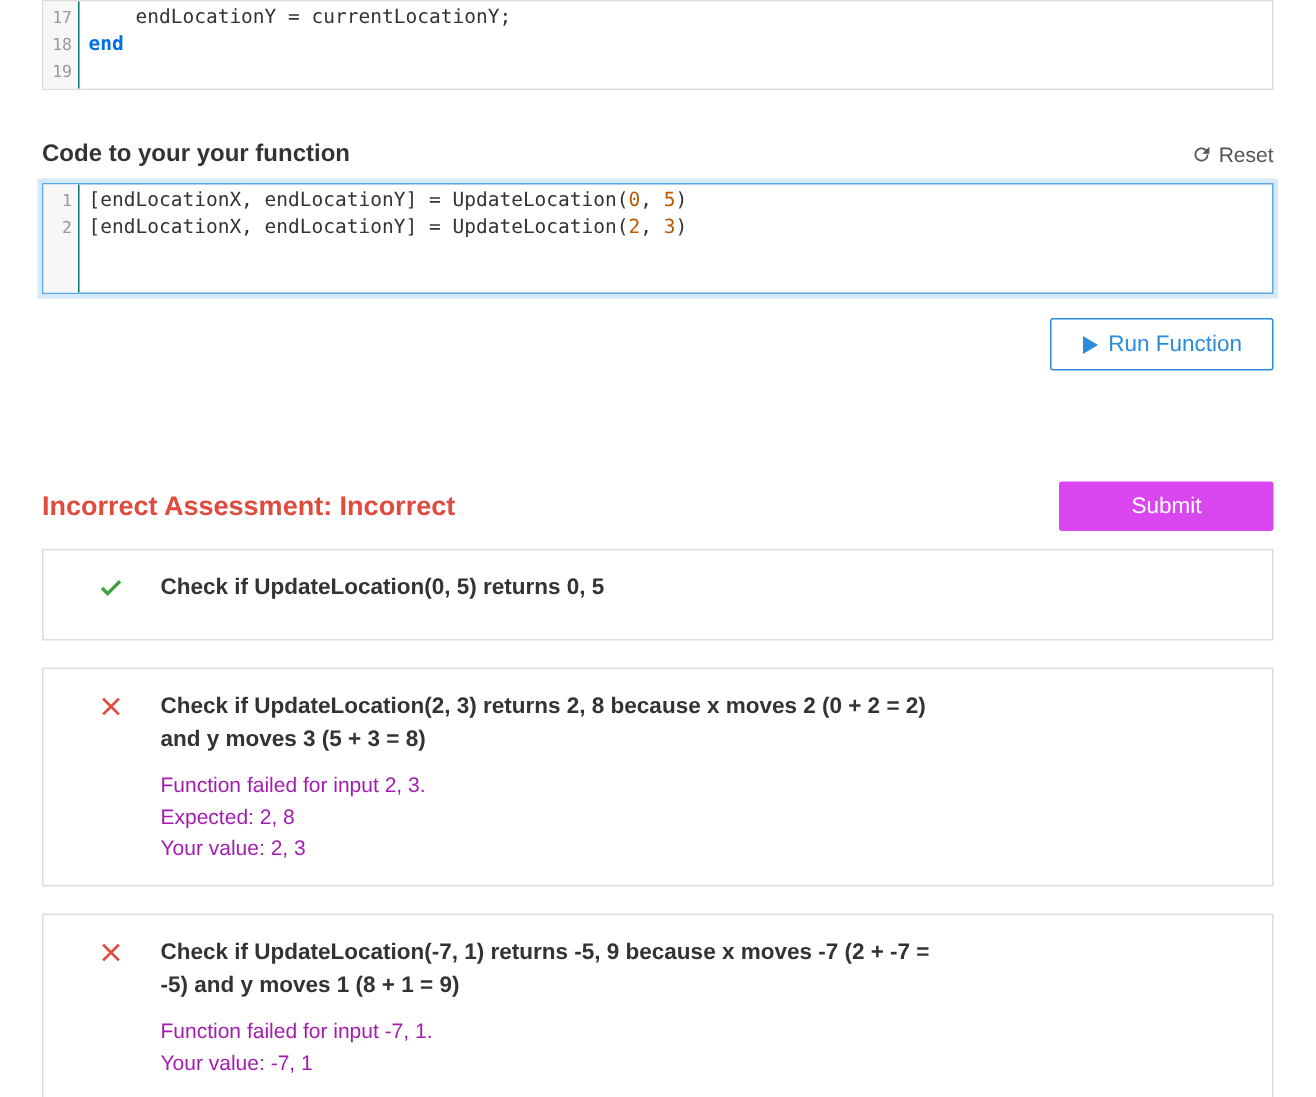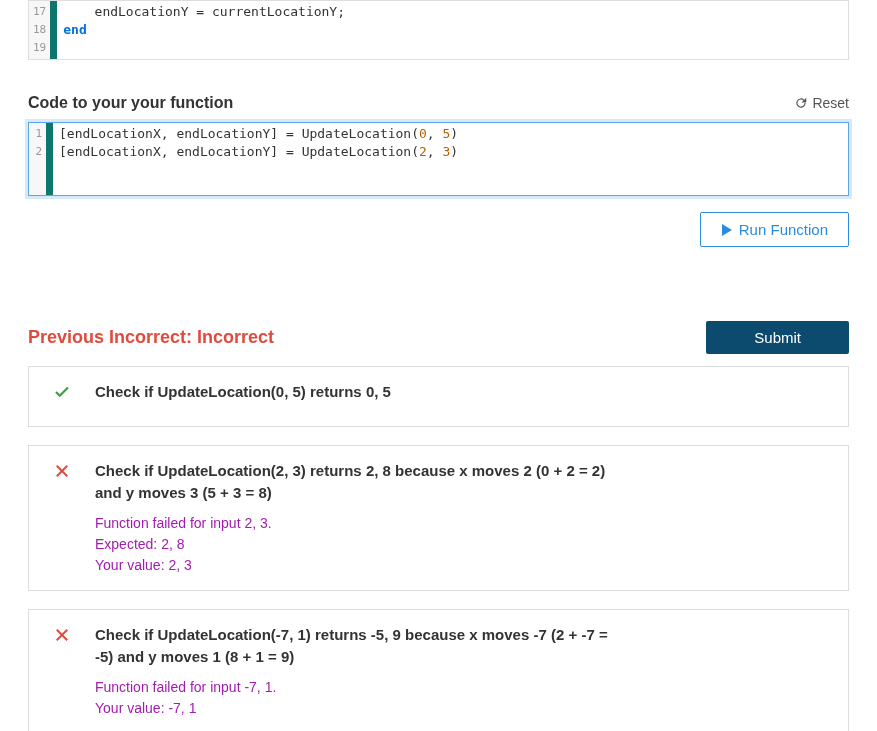--- a/index.html
+++ b/index.html
@@ -1,36 +1,36 @@
 <!DOCTYPE html>
 <html><head>
 <meta charset="utf-8">
 <style>
 * { box-sizing: border-box; margin: 0; padding: 0; }
 body { font-family: -apple-system, BlinkMacSystemFont, "Segoe UI", Helvetica, Arial, sans-serif; background: #fff; color: #333; font-size: 14px; }
 .container { width: 877px; padding: 0 28px; }
 .code-editor { border: 1px solid #ddd; background: #fff; font-family: Consolas, Monaco, monospace; font-size: 13px; display: flex; }
-.gutter { background: #f7f7f7; color: #999; text-align: right; padding: 2px 4px; border-right: 7px solid #0f766e; user-select: none; min-width: 24px; }
+.gutter { background: #f7f7f7; color: #999; text-align: right; padding: 2px 4px; border-right: 1px solid #0f766e; user-select: none; min-width: 24px; }
 .gutter div { line-height: 18px; font-size: 11px; }
 .code-lines { padding: 2px 6px; flex: 1; }
 .code-lines div { line-height: 18px; white-space: pre; color: #333; }
 .kw-end { color: #0070e0; font-weight: bold; }
 .section-header { display: flex; justify-content: space-between; align-items: center; margin-top: 34px; margin-bottom: 10px; }
 .section-title { font-weight: 700; font-size: 16px; color: #333; }
 .reset-link { color: #555; font-size: 14px; display: flex; align-items: center; gap: 4px; cursor: pointer; }
 .reset-link svg { width: 14px; height: 14px; }
 .call-editor { border: 1px solid #5aa7e8; box-shadow: 0 0 0 3px rgba(90,167,232,0.25); background: #fff; font-family: Consolas, Monaco, monospace; font-size: 13px; display: flex; min-height: 74px; }
 .call-editor .gutter { background: #f7f7f7; }
 .btn-row { display: flex; justify-content: flex-end; margin-top: 16px; }
 .run-btn { border: 1px solid #2b8cde; color: #2b8cde; background: #fff; padding: 8px 20px; font-size: 15px; display: flex; align-items: center; gap: 6px; cursor: pointer; border-radius: 2px; }
 .run-btn svg { width: 12px; height: 12px; fill: #2b8cde; }
 .assess-row { display: flex; justify-content: space-between; align-items: center; margin-top: 74px; margin-bottom: 12px; }
 .assess-title { color: #e04b3e; font-weight: 700; font-size: 18px; }
-.submit-btn { background: #0c4a6e; color: #fff; border: none; padding: 8px 48px; font-size: 15px; cursor: pointer; border-radius: 2px; }
-.result-card { border: 1px solid #ddd; background: #fff; margin-bottom: 18px; padding: 14px 18px; display: flex; gap: 18px; align-items: flex-start; }
+.submit-btn { background: #d946ef; color: #fff; border: none; padding: 8px 48px; font-size: 15px; cursor: pointer; border-radius: 2px; }
+.result-card { border: 1px solid #ddd; background: #fff; margin-bottom: 18px; padding: 14px 30px; display: flex; gap: 18px; align-items: flex-start; }
 .result-icon { width: 30px; display: flex; justify-content: center; padding-top: 2px; }
 .check-icon svg { width: 18px; height: 18px; stroke: #3fa142; stroke-width: 3; fill: none; }
 .x-icon svg { width: 18px; height: 18px; stroke: #e04b3e; stroke-width: 2.5; fill: none; }
 .result-body { flex: 1; max-width: 520px; }
 .result-title { font-weight: 700; font-size: 15px; line-height: 1.5; color: #333; margin-bottom: 8px; }
 .result-fail { color: #a21caf; font-size: 14px; line-height: 1.5; }
 .num-lit { color: #b85c00; }
 </style>
 </head>
 <body>
@@ -73,21 +73,21 @@
 <div class="btn-row">
   <button class="run-btn">
     <svg viewBox="0 0 10 12">
           <path d="M0 0 L10 6 L0 12 Z"></path>
         </svg>
     <span>Run Function</span>
   </button>
 </div>
 
 <div class="assess-row">
-  <div class="assess-title">Previous Incorrect: Incorrect</div>
+  <div class="assess-title">Incorrect Assessment: Incorrect</div>
   <button class="submit-btn">Submit</button>
 </div>
 
 <div class="result-card">
   <div class="result-icon check-icon">
     <svg viewBox="0 0 24 24">
           <polyline points="4 12 9 17 20 6"></polyline>
         </svg>
   </div>
   <div class="result-body">

